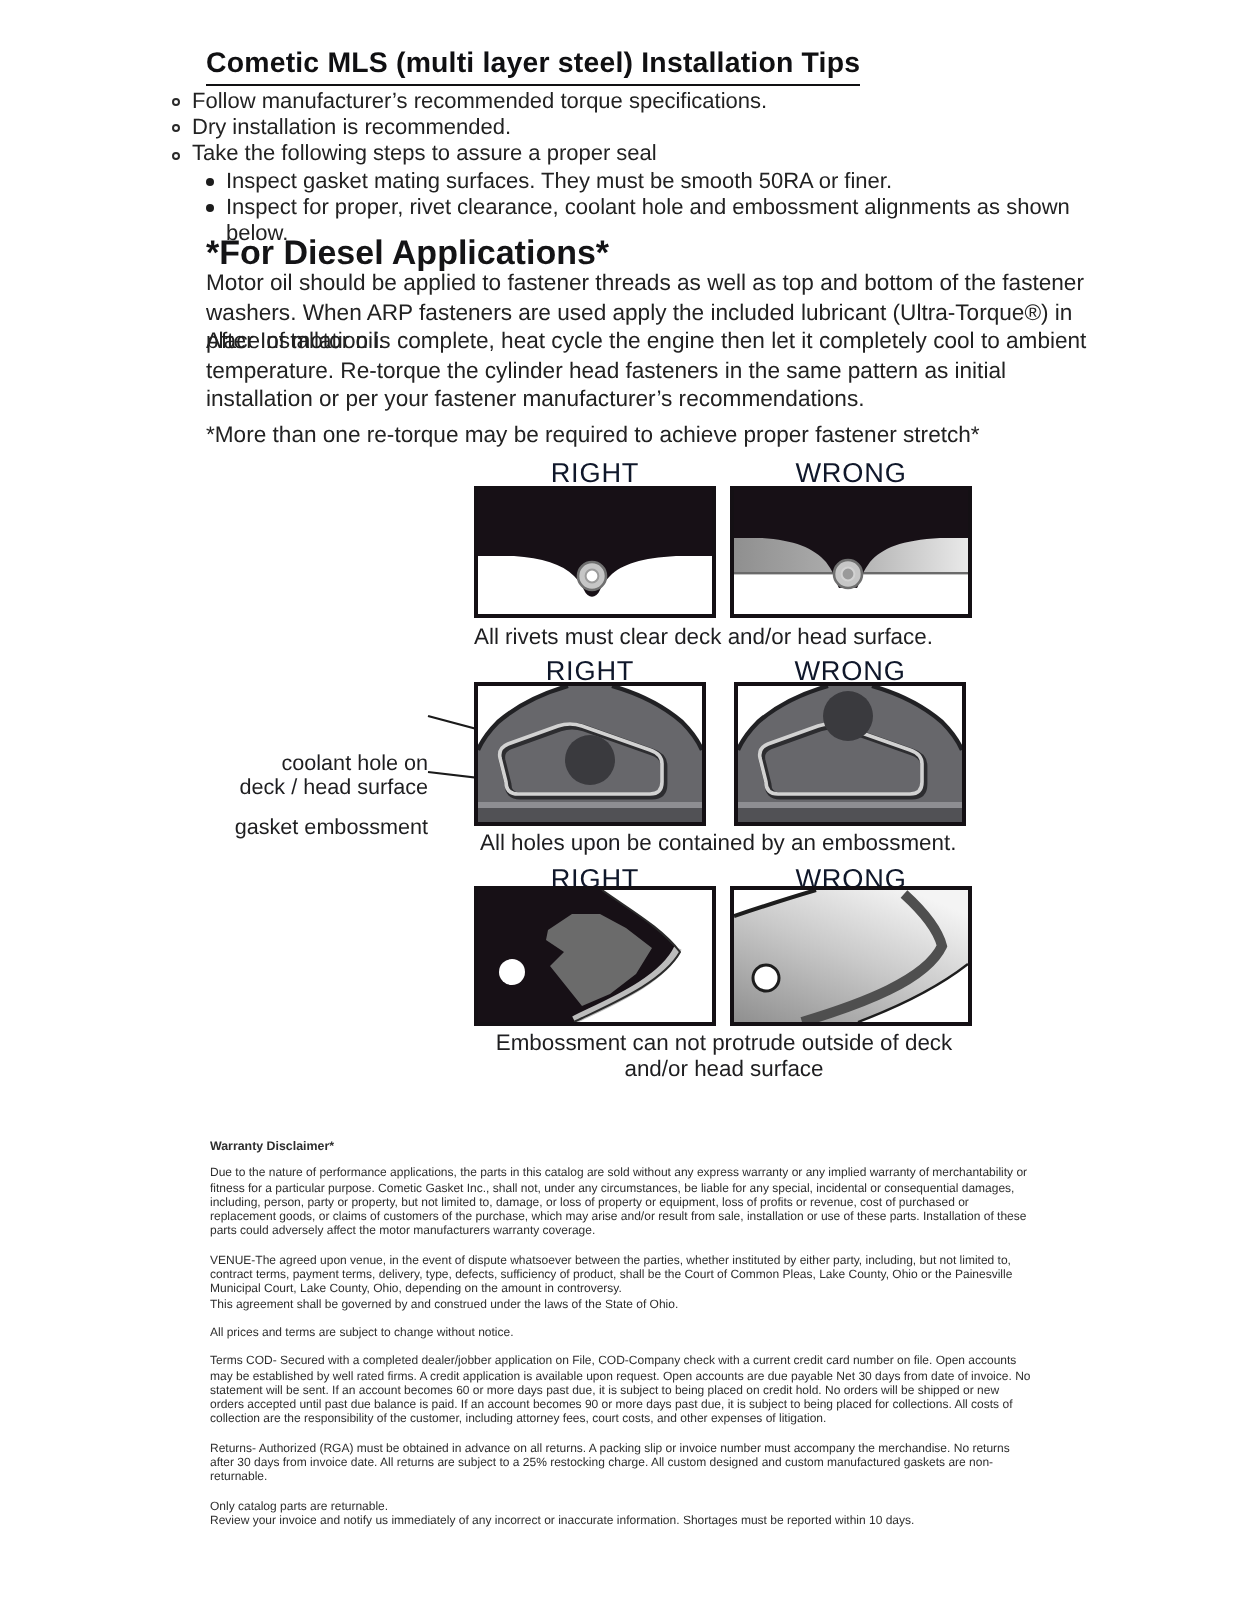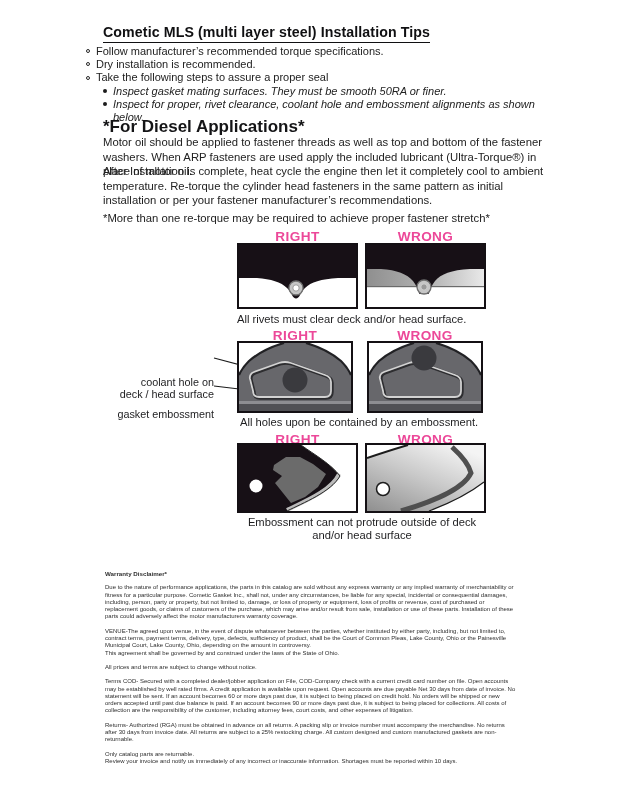--- a/index.html
+++ b/index.html
@@ -12,27 +12,27 @@
   .abs { position:absolute; }
   #title {
     left:103px; top:24px; font-size:14.2px; font-weight:bold; color:#101012;
     border-bottom:1.6px solid #101012; padding-bottom:2px; letter-spacing:0.1px;
   }
   #tips { left:86px; top:45px; width:460px; font-size:11px; line-height:13.2px; color:#222; }
   .tip { display:flex; align-items:flex-start; }
   .tip .mk { flex:0 0 10px; display:flex; justify-content:flex-start; }
   .ring { width:4px; height:4px; border:1.1px solid #2a2a2a; border-radius:50%; margin-top:4.2px; }
   .dot  { width:4.4px; height:4.4px; background:#1c1c1c; border-radius:50%; margin-top:4.2px; }
-  .tip.lv2 { padding-left:17px;font-style:italic; }
+  .tip.lv2 { padding-left:17px; }
   #diesel-h { left:103px; top:117px; font-size:17px; font-weight:bold; color:#141416; }
   .para { left:103px; width:444px; font-size:11.3px; line-height:14.7px; color:#222; }
   #diesel-p1 { top:135px; }
   #diesel-p2 { top:164px; }
   #diesel-note { top:211px; }
-  .rw-label { font-size:13.6px; letter-spacing:0.4px; color:#ec4899; text-align:center;font-weight:bold; }
+  .rw-label { font-size:13.6px; letter-spacing:0.4px; color:#0f172a; text-align:center; }
   .figbox { border:2.2px solid #141014; background:#fff; }
   .figbox svg { display:block; }
   .caption { font-size:11.2px; color:#1e1e20; line-height:12.6px; }
   .fig2-side-label { font-size:10.8px; line-height:11.8px; color:#1e1e20; text-align:right;margin-top:30px; }
   #disclaimer { left:105px; top:570px; width:412px; font-size:6px; line-height:7.3px; color:#2e2e2e; }
   #disclaimer .dh { font-weight:bold; font-size:6.2px; }
   #disclaimer p.gap { margin-top:7px; }
   #disclaimer p.nogap { margin-top:0; }
   #footer-code { left:383px; top:801px; font-size:14.5px; color:#232325; letter-spacing:0.3px;font-style:italic; }
 </style>

